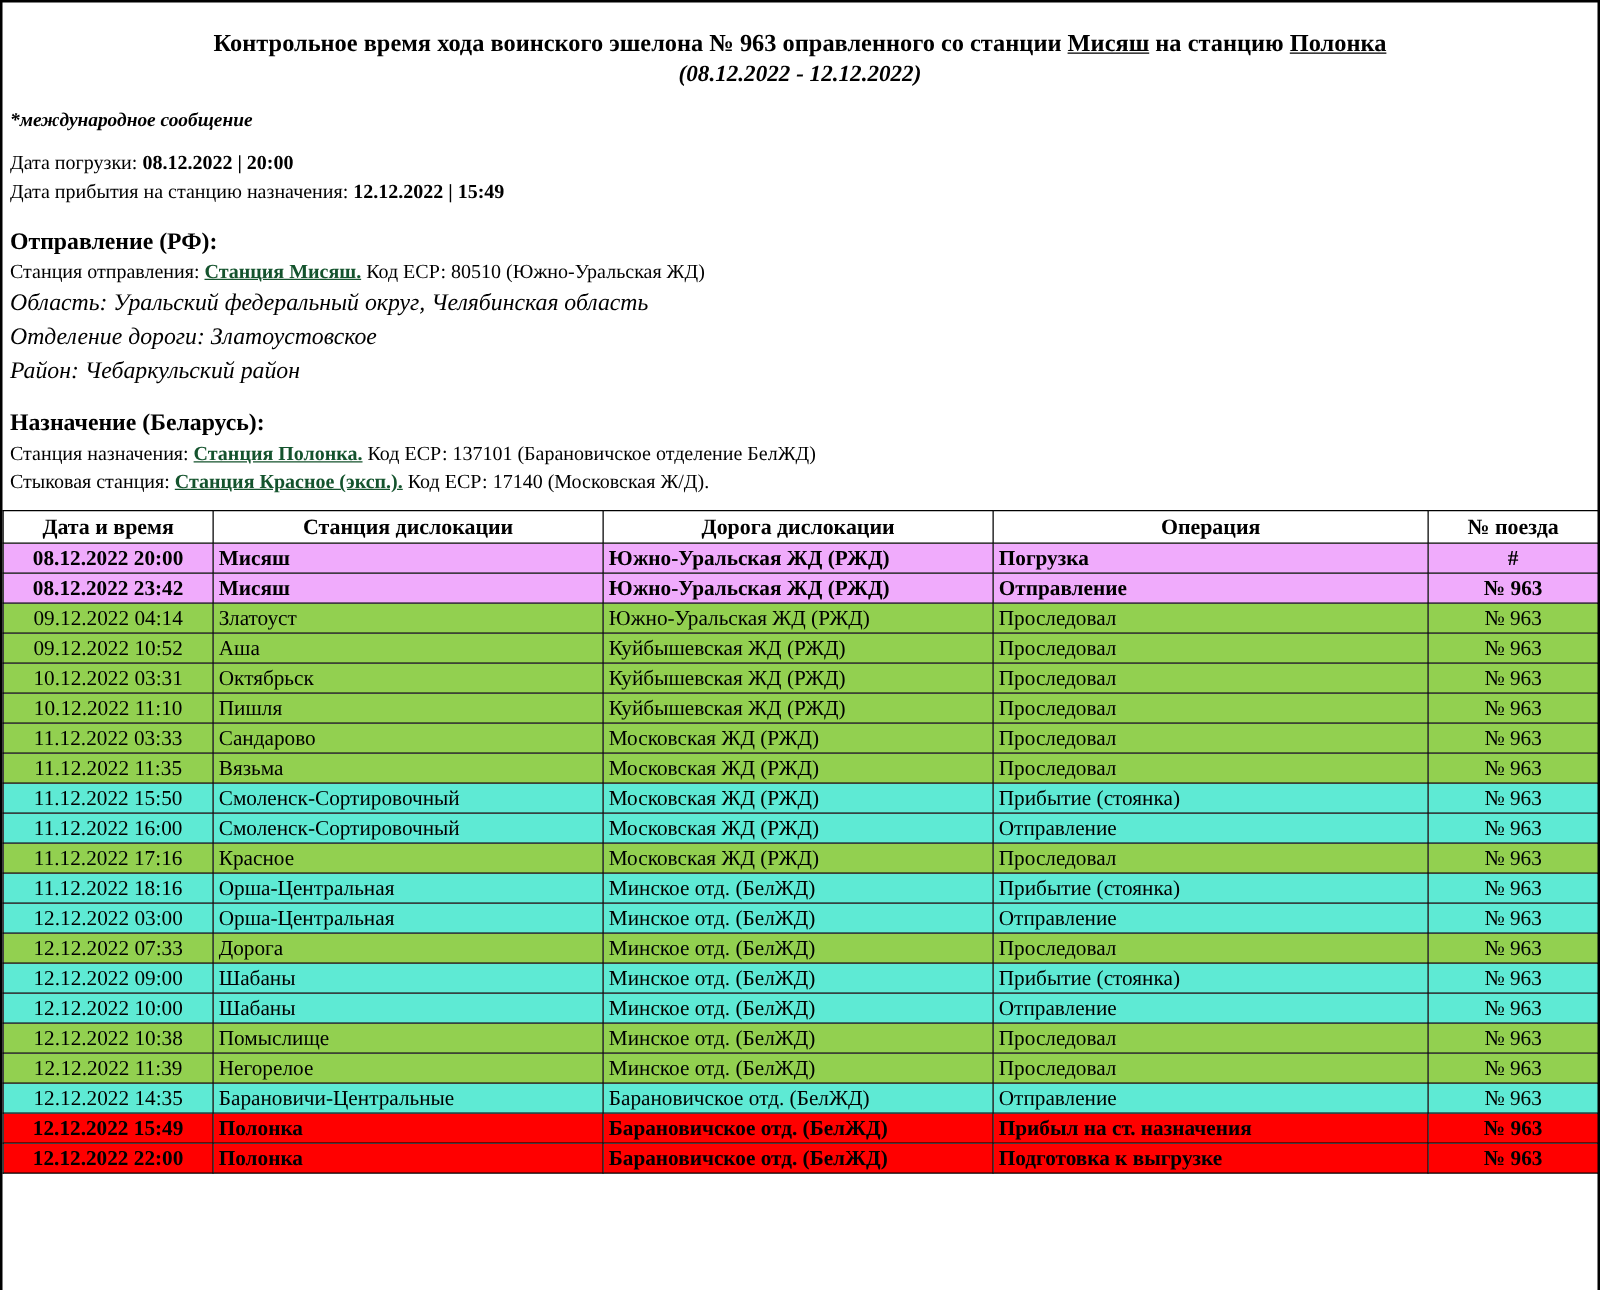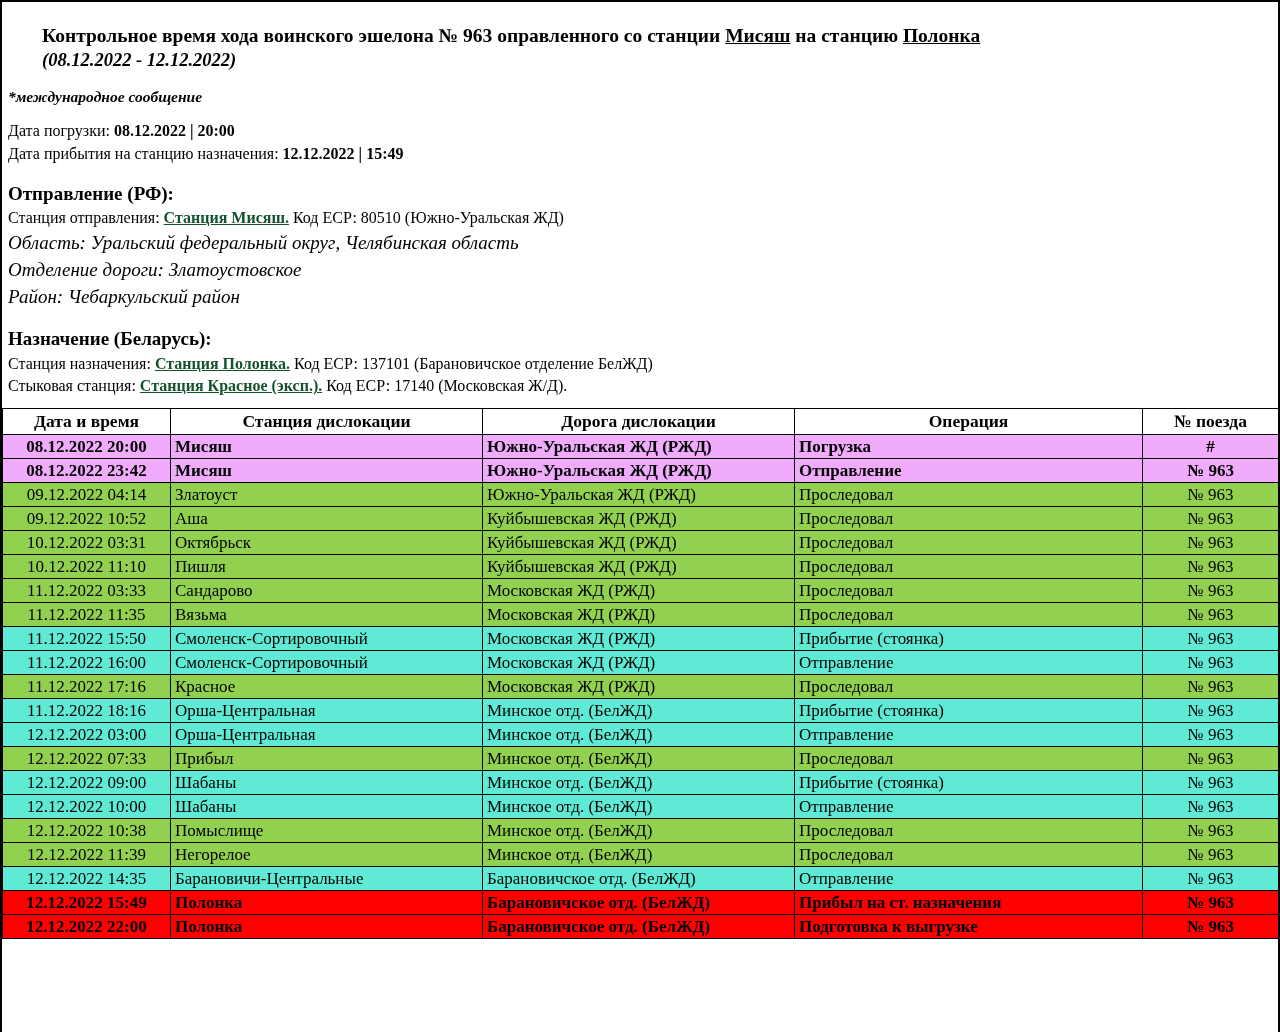--- a/index.html
+++ b/index.html
@@ -17,21 +17,21 @@
   .page {
     position: relative;
     width: 1280px;
     height: 1032px;
     box-sizing: border-box;
     border-left: 2px solid #000;
     border-right: 2px solid #000;
     border-top: 2px solid #000;
   }
   .title-block {
-    text-align: left;
+    text-align: center;
     padding: 22px 40px 0 40px;
   }
   .title-line1 {
     font-size: 19.5px;
     font-weight: bold;
     line-height: 1.25;
   }
   .title-line1 u {
     text-decoration: underline;
   }
@@ -273,21 +273,21 @@
         </tr>
         <tr class="r-orange">
           <td class="date">12.12.2022 03:00</td>
           <td class="station">Орша-Центральная</td>
           <td class="road">Минское отд. (БелЖД)</td>
           <td class="op">Отправление</td>
           <td class="train">№ 963</td>
         </tr>
         <tr class="r-green">
           <td class="date">12.12.2022 07:33</td>
-          <td class="station">Прибыл</td>
+          <td class="station">Дорога</td>
           <td class="road">Минское отд. (БелЖД)</td>
           <td class="op">Проследовал</td>
           <td class="train">№ 963</td>
         </tr>
         <tr class="r-orange">
           <td class="date">12.12.2022 09:00</td>
           <td class="station">Шабаны</td>
           <td class="road">Минское отд. (БелЖД)</td>
           <td class="op">Прибытие (стоянка)</td>
           <td class="train">№ 963</td>

